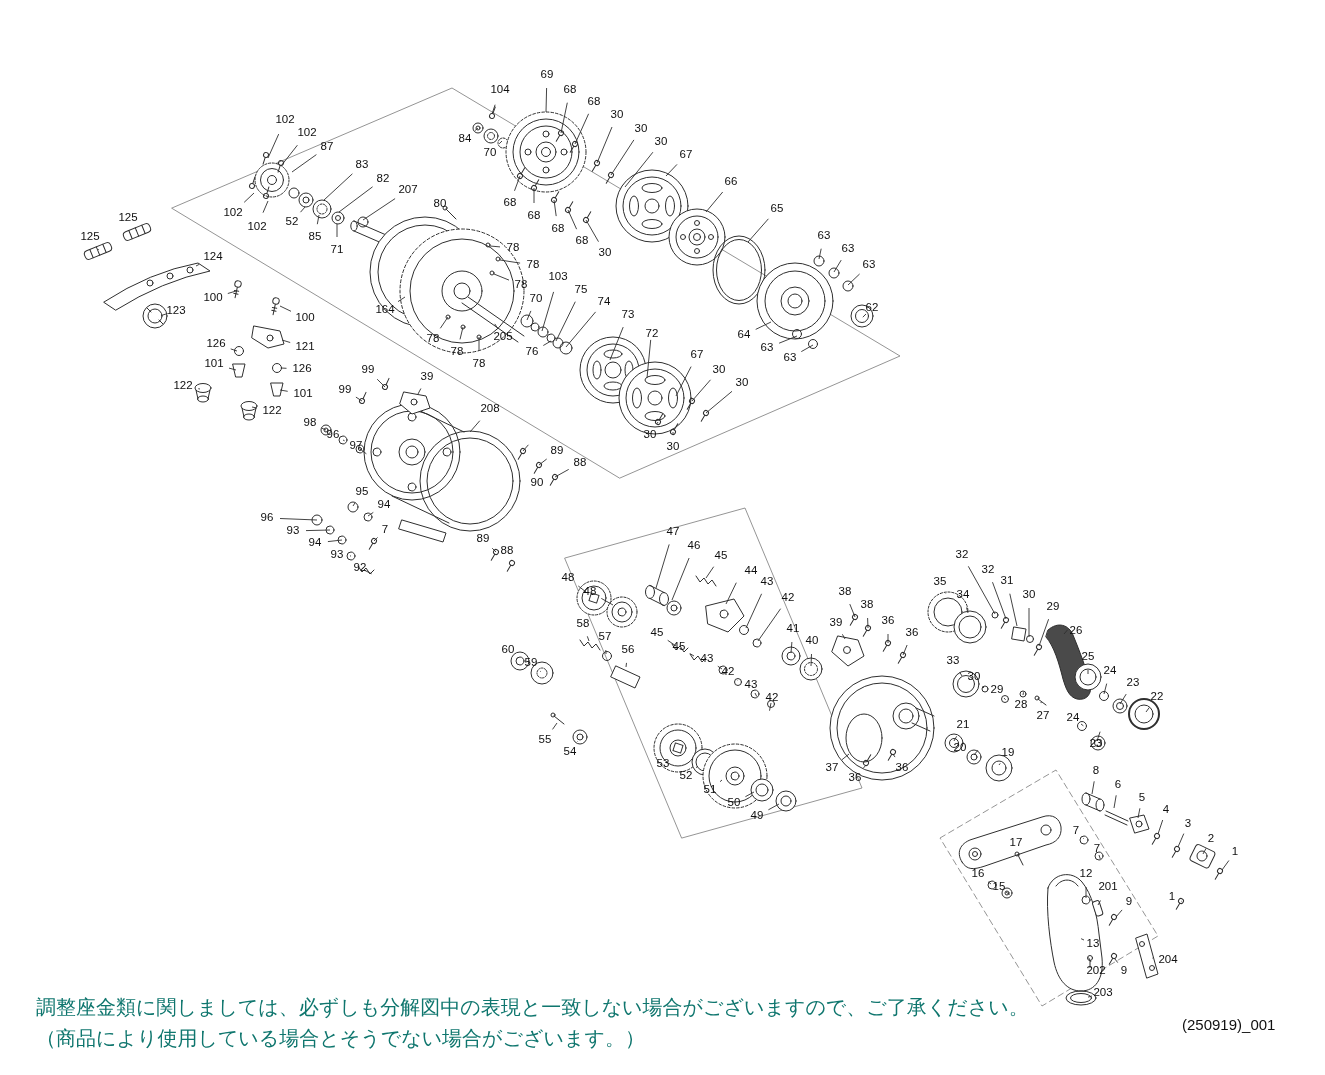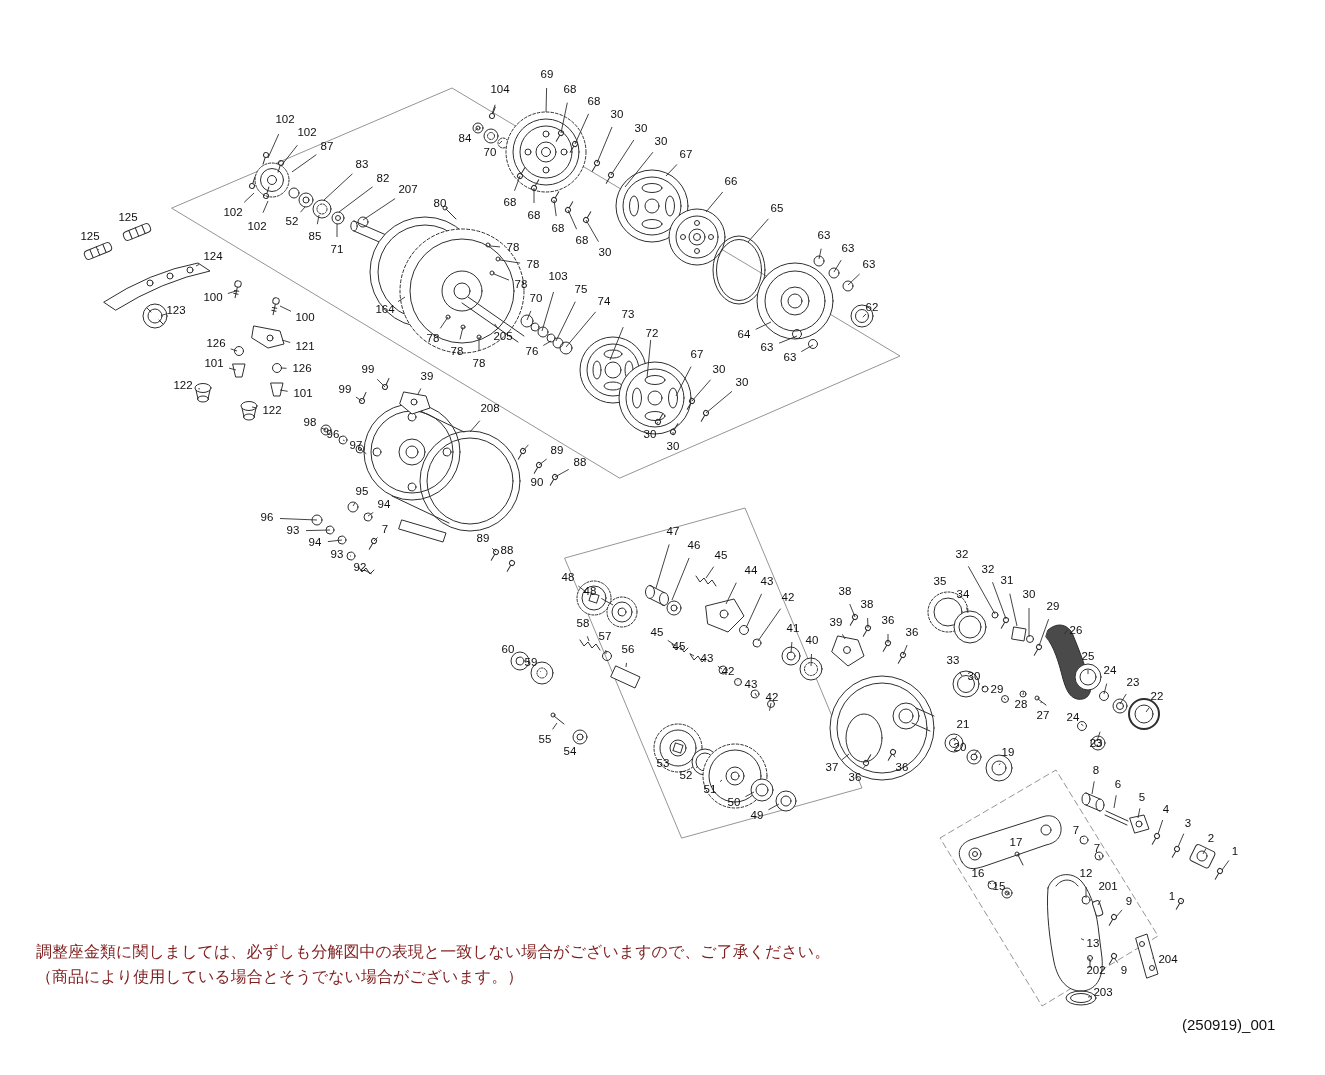--- a/index.html
+++ b/index.html
@@ -5,21 +5,21 @@
   html,body{margin:0;padding:0;background:#ffffff;}
   .canvas{position:relative;width:1325px;height:1075px;background:#ffffff;overflow:hidden;
           font-family:"Liberation Sans",sans-serif;color:#111;}
   svg.layer{position:absolute;left:0;top:0;}
   #art{z-index:1;}
   #leaders{z-index:2;}
   #labels-layer{position:absolute;left:0;top:0;width:100%;height:100%;z-index:3;pointer-events:none;}
   .part-label{position:absolute;transform:translate(-50%,-50%);font-size:11.5px;line-height:1;
               color:#0f0f0f;white-space:nowrap;}
   #leaders line{stroke:#2f2f2f;stroke-width:0.9;}
-  .footer-note{position:absolute;left:36px;top:940px;font-size:16px;line-height:1.55;color:#7f1d1d;z-index:4;}
+  .footer-note{position:absolute;left:36px;top:992px;font-size:20px;line-height:1.55;color:#0f766e;z-index:4;}
   .doc-number{position:absolute;left:1182px;top:1016px;font-size:15px;color:#101010;z-index:4;}
 </style>
 </head>
 <body>
 
 <div class="canvas">
 
   <svg id="art" class="layer" width="1325" height="1075" viewBox="0 0 1325 1075">
     <defs>
       <g id="scr">

